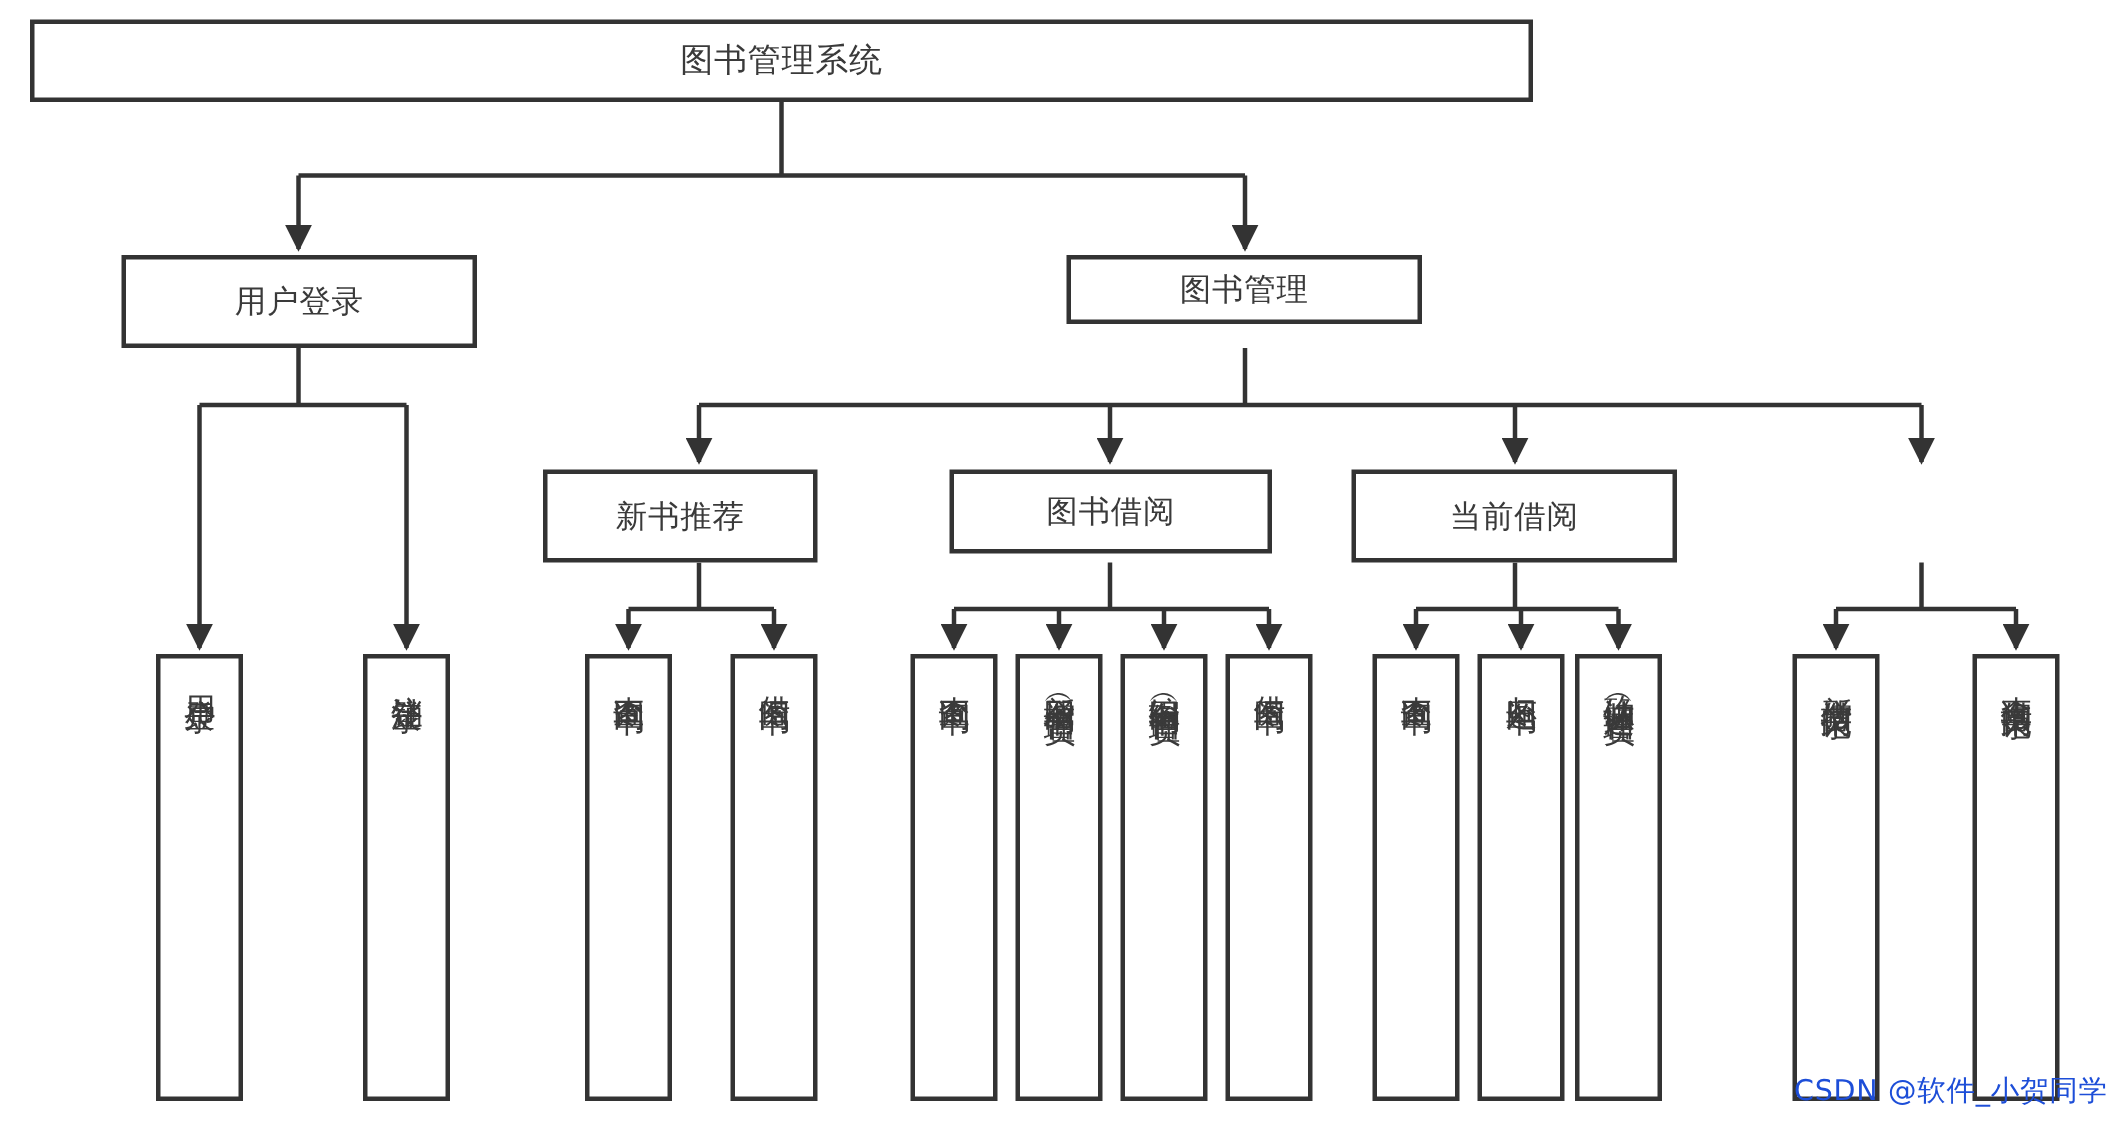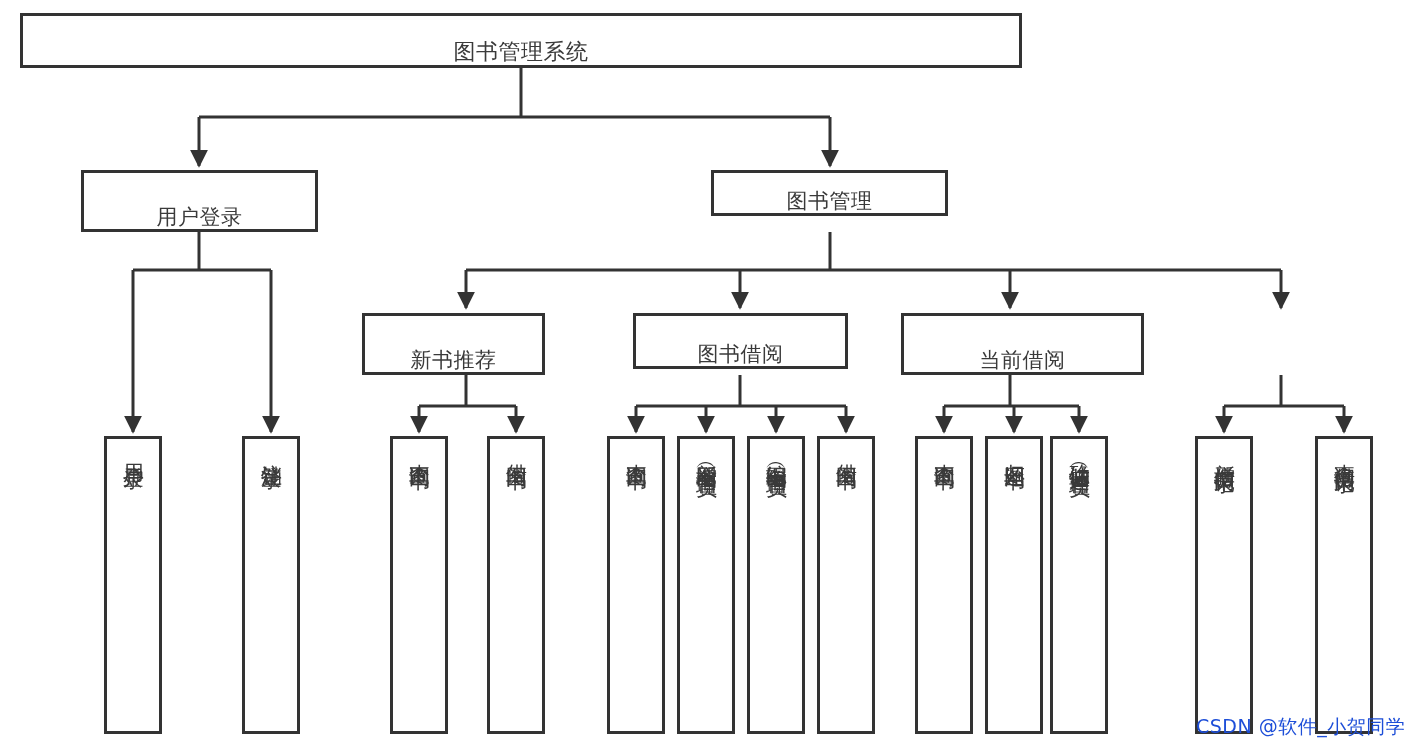--- a/index.html
+++ b/index.html
@@ -25,21 +25,21 @@
     width: 1405px;
     height: 747px;
     pointer-events: none;
   }
   .node {
     position: absolute;
     box-sizing: border-box;
     background: #ffffff;
     border: 3px solid #333333;
     display: flex;
-    align-items: flex-end;
+    align-items: center;
     justify-content: center;
     color: #3a3a3a;
     z-index: 2;
   }
   .node-label {
     display: block;
     line-height: 1.16;
     letter-spacing: 0.5px;
     white-space: nowrap;
   }
@@ -137,21 +137,21 @@
   <div class="node horizontal" style="left:711px; top:170px; width:237px; height:46px;">
     <span class="node-label">图书管理</span>
   </div>
 
   <div class="node horizontal" style="left:362px; top:313px; width:183px; height:62px;">
     <span class="node-label">新书推荐</span>
   </div>
   <div class="node horizontal" style="left:633px; top:313px; width:215px; height:56px;">
     <span class="node-label">图书借阅</span>
   </div>
-  <div class="node horizontal" style="left:901px; top:313px; width:243px; height:62px;">
+  <div class="node horizontal" style="left:901px; top:313px; width:217px; height:62px;">
     <span class="node-label">当前借阅</span>
   </div>
 
   <div class="node vertical" style="left:104px; top:436px; width:58px; height:298px;">
     <span class="node-label">用户登录</span>
   </div>
   <div class="node vertical" style="left:242px; top:436px; width:58px; height:298px;">
     <span class="node-label">注销登录</span>
   </div>
 

